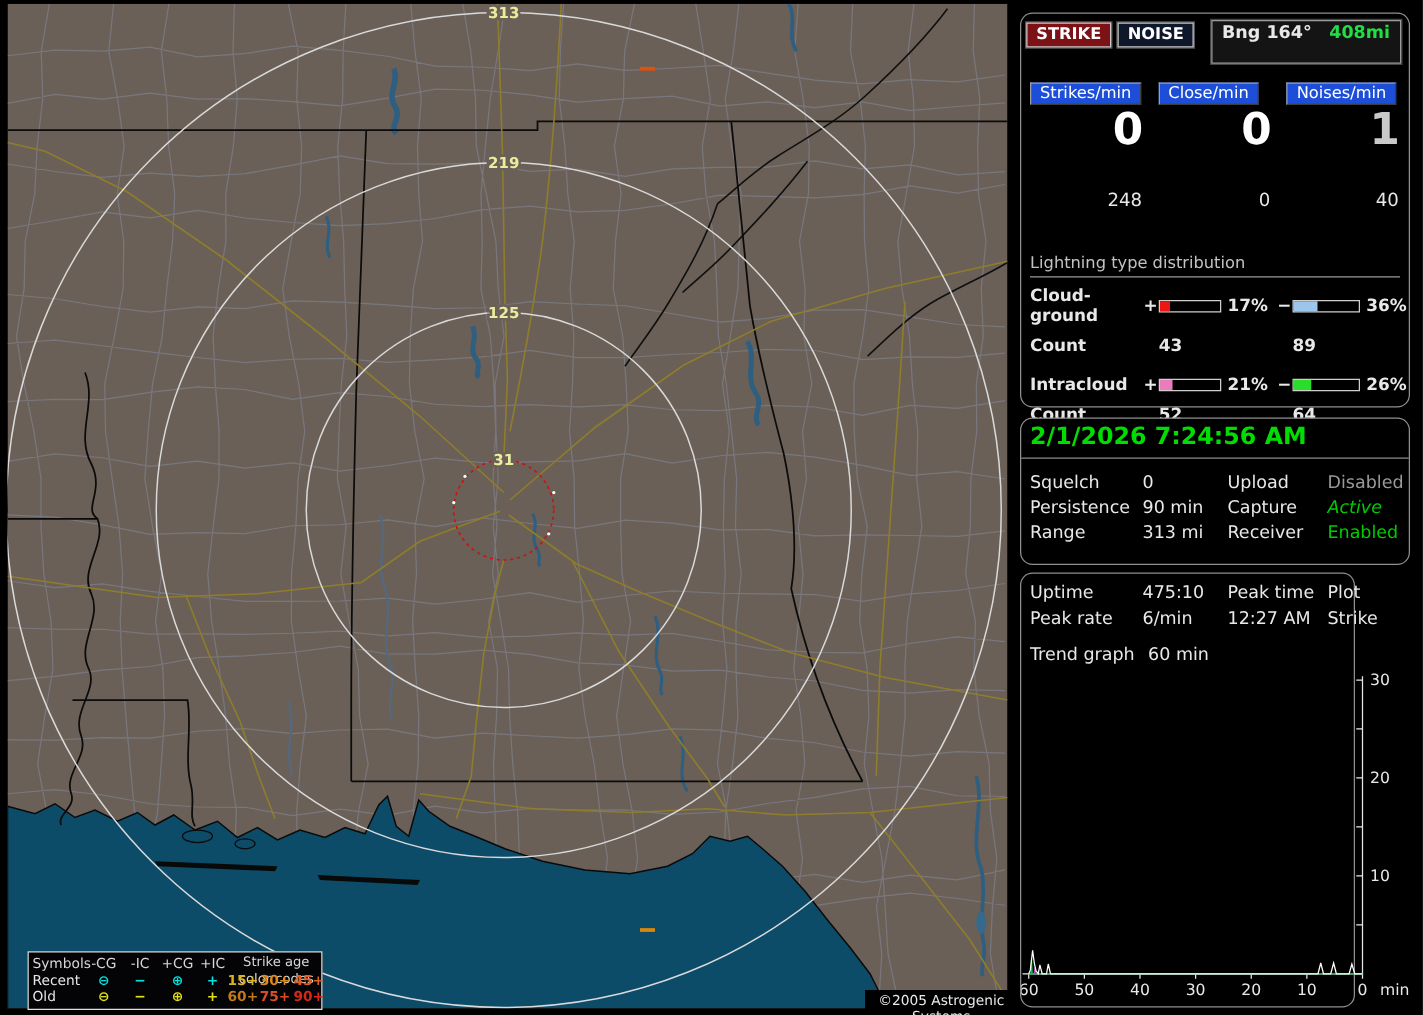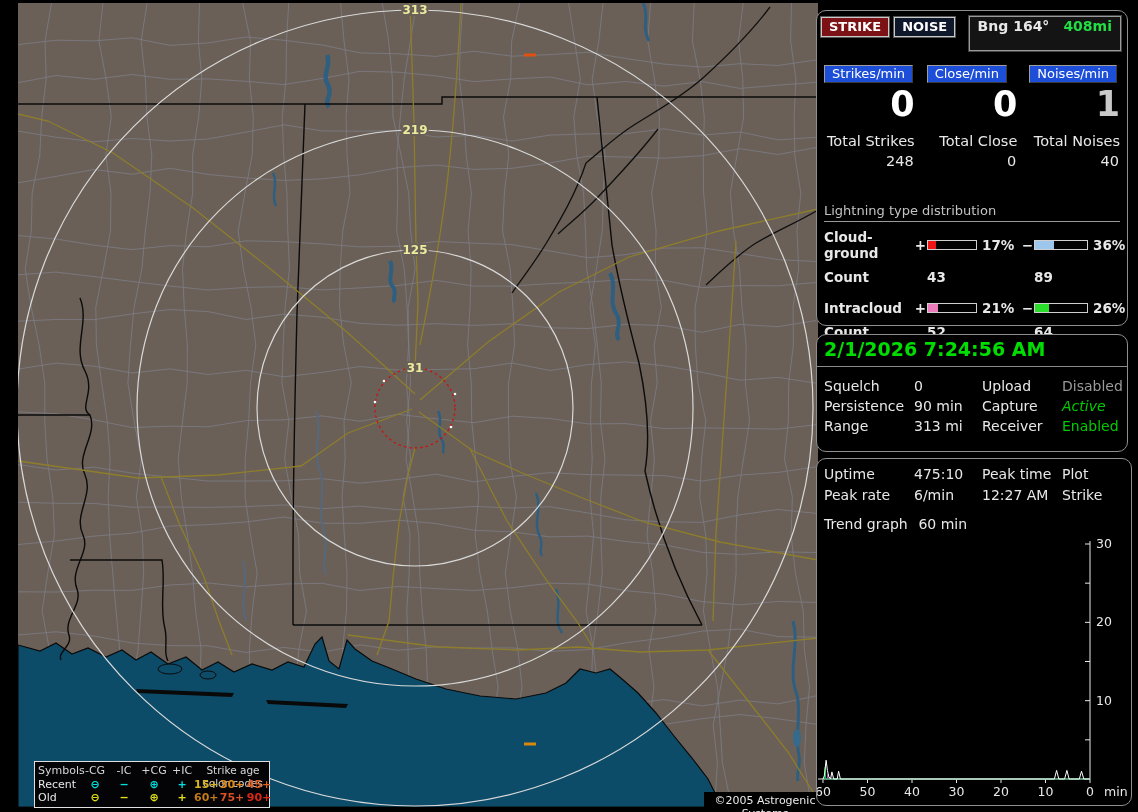--- a/index.html
+++ b/index.html
@@ -1,21 +1,21 @@
 <!DOCTYPE html>
 <html><head>
 <meta charset="utf-8">
 <style>
   * { margin:0; padding:0; box-sizing:border-box; }
   html,body { width:1138px; height:812px; background:#000; overflow:hidden;
     font-family:"DejaVu Sans","Liberation Sans",sans-serif; }
   body { position:relative; color:#e8e8e8; }
 
   
-  #map-wrap { position:absolute; left:18px; top:3px; width:916px; height:804px; }
+  #map-wrap { position:absolute; left:6px; top:3px; width:916px; height:804px; }
   #map-svg { display:block; }
   .county { fill:none; stroke:#7d7d87; stroke-width:1; opacity:.8; }
   .border { fill:none; stroke:#0b0b0b; stroke-width:1.4; }
   .briver { fill:none; stroke:#101010; stroke-width:1.3; }
   .river  { fill:none; stroke:#2f5f80; }
   .mriver { fill:none; stroke:#56687c; }
   .road   { fill:none; stroke:#8e7d2b; stroke-width:1.3; }
   .water  { fill:#0d4c69; stroke:#0a0a0a; stroke-width:1.2; }
   .island { fill:#090909; }
   .range-ring { fill:none; stroke:#d9d9d9; stroke-width:1.2; }
@@ -34,21 +34,21 @@
   #map-legend .sym { font-weight:bold; }
   #map-legend .age { text-align:center; font-weight:bold; }
 
   #map-copyright { position:absolute; left:686px; top:789px; width:122px; height:17px;
     background:#000; color:#eaeaea; font-size:11px; text-align:center; padding-top:2px; }
 
   
   .panel { position:absolute; background:#000; border:1px solid #8f8f8f; border-radius:10px; }
   #box-counts { left:816px; top:10px;  width:312px; height:316px; }
   #box-status { left:816px; top:334px; width:312px; height:118px; }
-  #box-trend  { left:816px; top:458px; width:316px; height:348px; }
+  #box-trend  { left:816px; top:458px; width:268px; height:348px; }
 
   .btn { display:inline-block; font-weight:bold; font-size:13px; color:#fff;
     padding:1px 7px 2px; border:1px solid #c9c9c9; box-shadow:0 0 0 1px #555; cursor:pointer; }
   #strike-btn { background:#7c1216; }
   #noise-btn  { background:#0f172a; }
   #bng-box { position:absolute; right:6px; top:5px; background:#141414;
     border:1px solid #9a9a9a; box-shadow:0 0 0 1px #444; padding:1px 8px 16px;
     font-weight:bold; font-size:14px; }
   #bng-box .dist-val { margin-left:14px; }
 
@@ -212,25 +212,20 @@
 
   <div class="abs-row" style="top:52px;">
     <div><span class="chip">Strikes/min</span></div>
     <div><span class="chip">Close/min</span></div>
     <div><span class="chip">Noises/min</span></div>
   </div>
   <div class="abs-row" style="top:76px;">
     <div class="big-num" style="color: rgb(255, 255, 255);">0</div>
     <div class="big-num" style="color: rgb(255, 255, 255);">0</div>
     <div class="big-num" style="color: rgb(201, 201, 201);">1</div>
-  </div>
-  <div class="abs-row" style="top:122px;">
-    <div class="tot-lab">Total Strikes</div>
-    <div class="tot-lab">Total Close</div>
-    <div class="tot-lab">Total Noises</div>
   </div>
   <div class="abs-row" style="top:142px;">
     <div class="tot-val">248</div>
     <div class="tot-val">0</div>
     <div class="tot-val">40</div>
   </div>
 
   <div id="dist-block">
     <div id="dist-title">Lightning type distribution</div>
 

